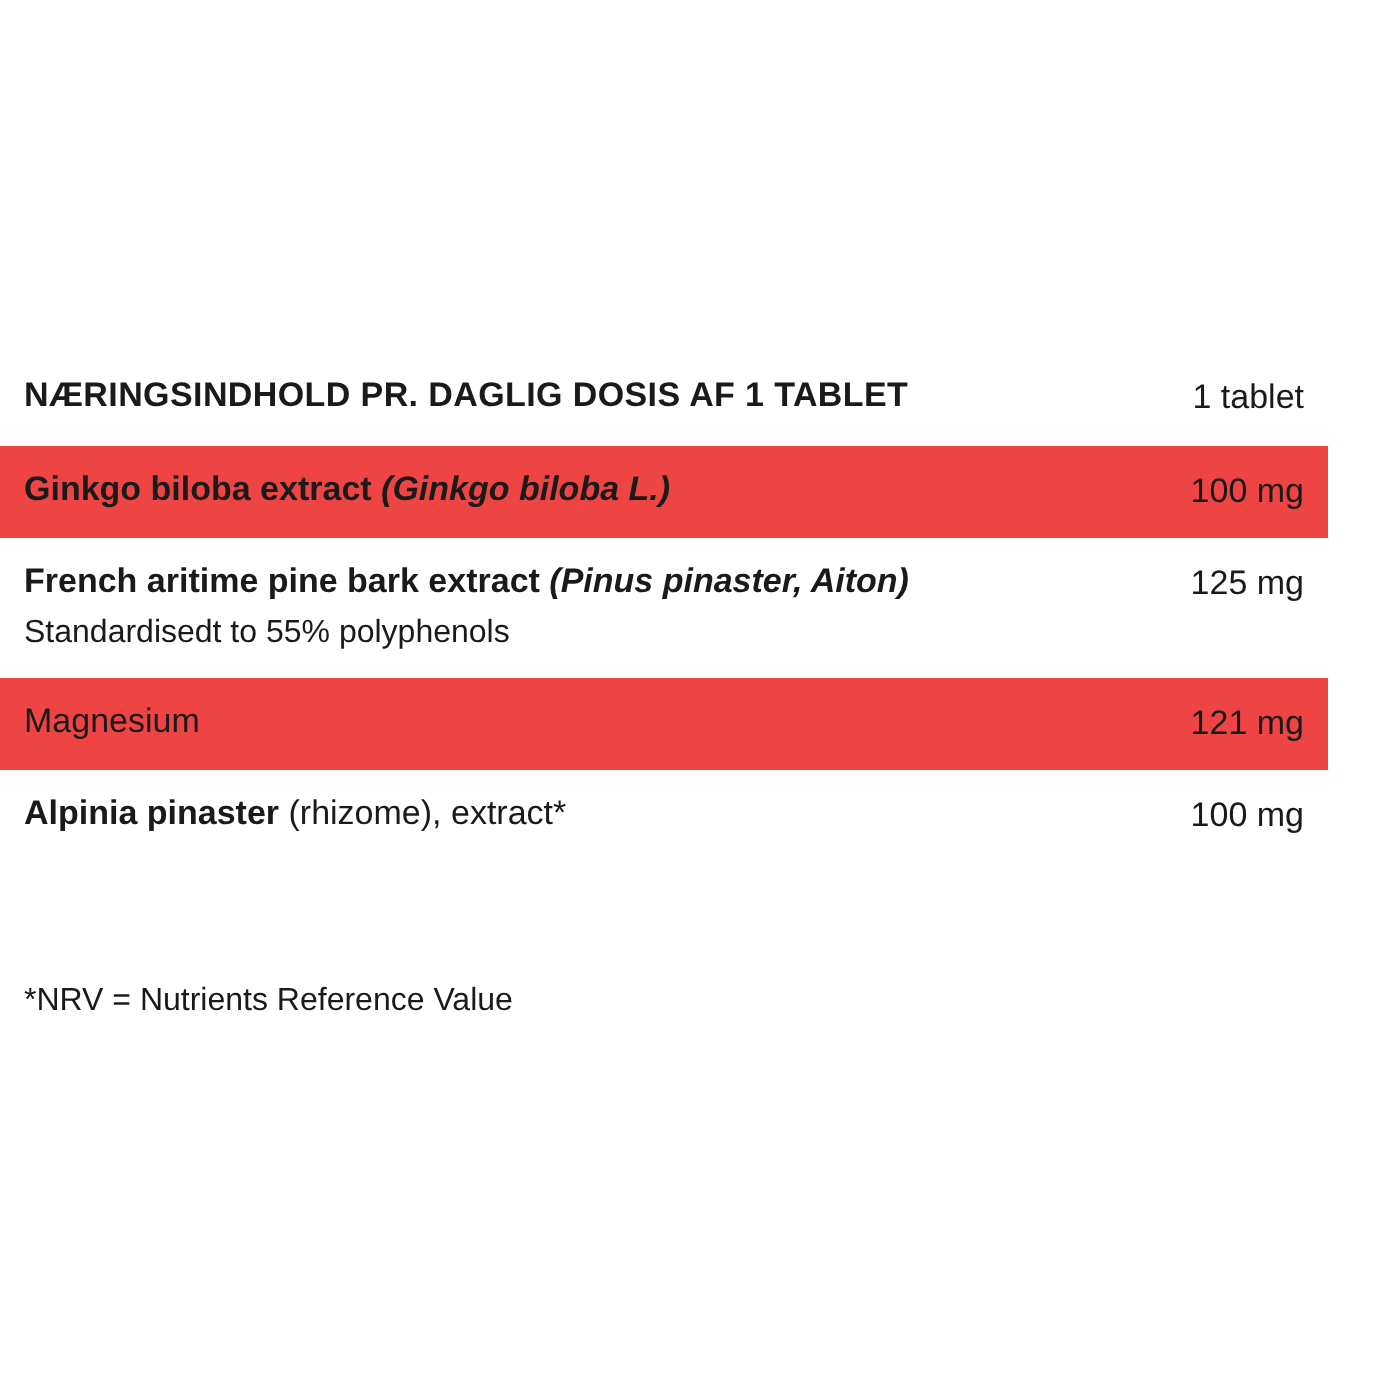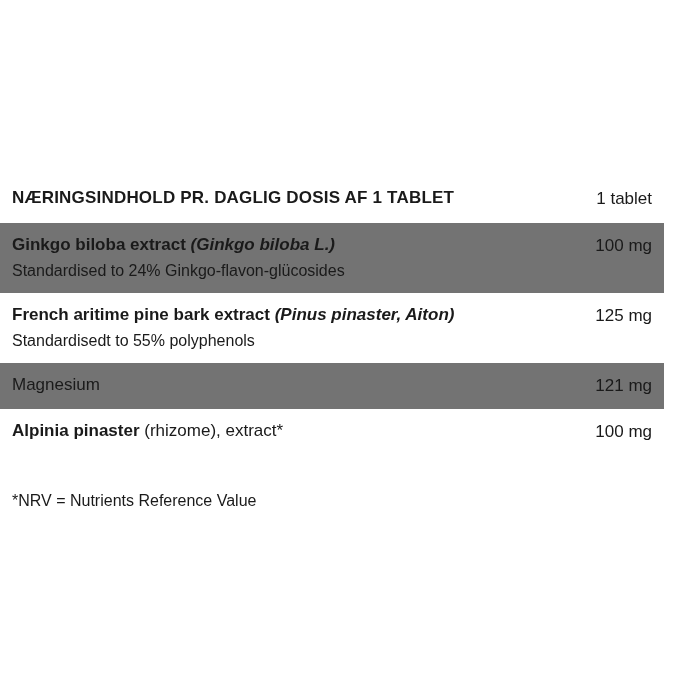--- a/index.html
+++ b/index.html
@@ -27,21 +27,21 @@
     width: 664px;
   }
   .row {
     display: flex;
     align-items: flex-start;
     justify-content: space-between;
     box-sizing: border-box;
     padding: 11px 12px 11px 12px;
   }
   .row.shaded {
-    background: #737373;
+    background: #ef4444;
   }
   .row.plain {
     background: #ffffff;
   }
   .row .left {
     flex: 1 1 auto;
     padding-right: 16px;
   }
   .row .right {
     flex: 0 0 auto;
@@ -105,21 +105,20 @@
     <div class="row plain header-row">
       <div class="left">
         <div class="header-title">NÆRINGSINDHOLD PR. DAGLIG DOSIS AF 1 TABLET</div>
       </div>
       <div class="right header-amount">1 tablet</div>
     </div>
 
     <div class="row shaded">
       <div class="left">
         <div class="item-name"><span>Ginkgo biloba extract</span><span class="latin"> (Ginkgo biloba L.)</span></div>
-        <div class="item-sub">Standardised to 24% Ginkgo-flavon-glücosides</div>
       </div>
       <div class="right">100 mg</div>
     </div>
 
     <div class="row plain">
       <div class="left">
         <div class="item-name"><span>French aritime pine bark extract</span><span class="latin"> (Pinus pinaster, Aiton)</span></div>
         <div class="item-sub">Standardisedt to 55% polyphenols</div>
       </div>
       <div class="right">125 mg</div>

